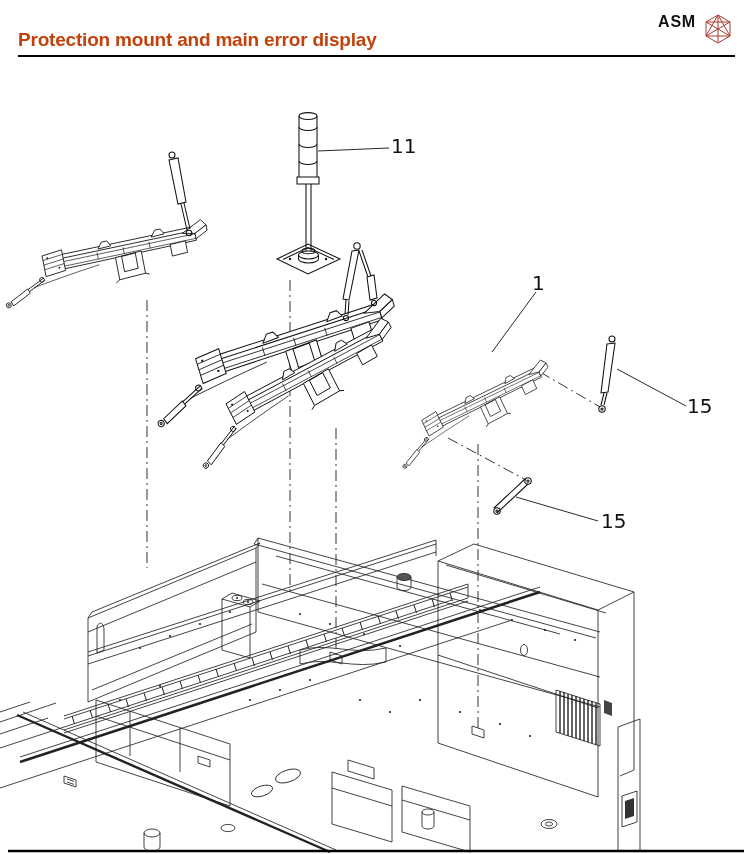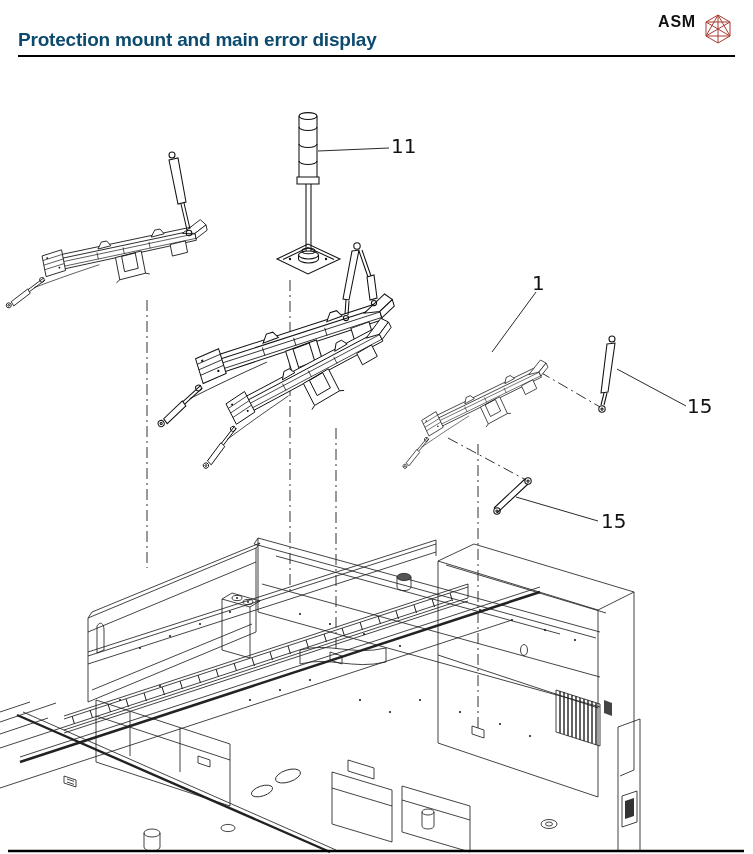--- a/index.html
+++ b/index.html
@@ -1,19 +1,19 @@
 <!DOCTYPE html>
 <html><head>
 <meta charset="utf-8">
 <style>
   html,body{margin:0;padding:0;background:#fff;}
   body{width:753px;height:854px;position:relative;overflow:hidden;
        font-family:"Liberation Sans",sans-serif;color:#000;}
   .page-title{position:absolute;left:18px;top:29px;font-size:19px;font-weight:bold;
-       letter-spacing:-0.2px;color:#0c4a6e;white-space:nowrap;}
+       letter-spacing:-0.2px;color:#c2410c;white-space:nowrap;}
   .title-rule{position:absolute;left:18px;top:55px;width:717px;height:2px;background:#000;}
   .brand{position:absolute;top:13px;right:20px;display:flex;align-items:flex-start;gap:7px;}
   .brand-name{font-size:16px;font-weight:bold;letter-spacing:0.8px;color:#111;}
   svg.figure{position:absolute;left:0;top:0;width:753px;height:854px;}
   .callout{font-family:"DejaVu Sans","Liberation Sans",sans-serif;font-size:20px;fill:#111;}
 </style>
 </head>
 <body>
 
 <div class="page-title">Protection mount and main error display</div>

